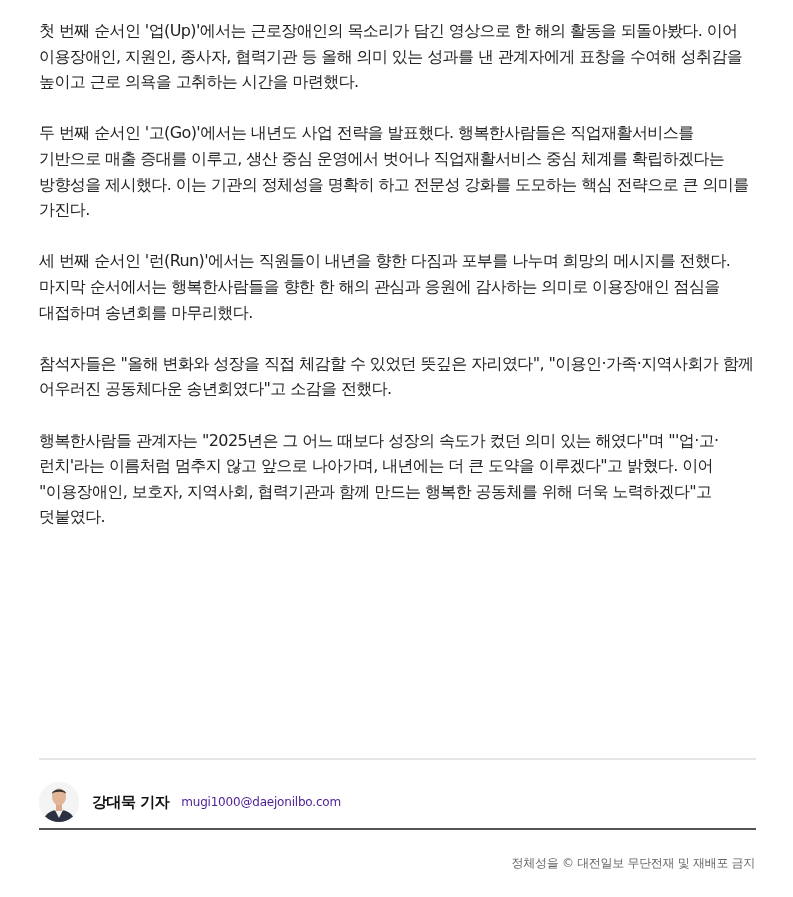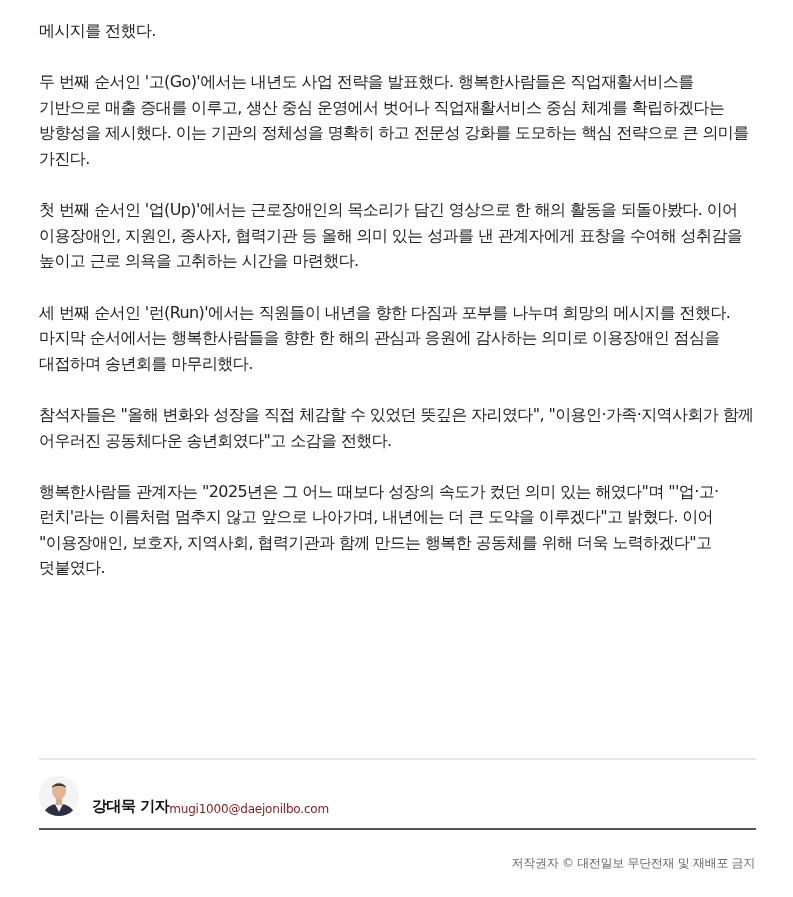--- a/index.html
+++ b/index.html
@@ -36,63 +36,63 @@
       top: 758px;
       width: 717px;
       height: 72px;
       border-top: 2px solid #e6e6e6;
       border-bottom: 2px solid #555555;
       box-sizing: border-box;
     }
     .byline-inner {
       position: absolute;
       left: 0;
-      top: 14px;
+      top: 21px;
       display: flex;
-      align-items: flex-end;
+      align-items: center;
       height: 42px;
     }
     .avatar {
       width: 40px;
       height: 40px;
       border-radius: 50%;
       overflow: hidden;
       background: #f3f3f3;
       position: relative;
       flex: 0 0 auto;
     }
     .avatar svg { display: block; }
     .reporter-name {
       margin-left: 13px;
       font-size: 15px;
       font-weight: bold;
       color: #111111;
       letter-spacing: -0.5px;
     }
     .reporter-email {
+      margin-left: 12px;
       font-size: 12px;
-      color: #7f1d1d;
+      color: #4c1d95;
       letter-spacing: -0.2px;
     }
     .copyright {
       position: absolute;
       right: 38px;
       top: 855px;
       font-size: 12px;
       color: #666666;
       letter-spacing: -0.3px;
     }
   </style>
 </head>
 <body>
 
 <div class="article-body">
-  <p>메시지를 전했다.</p>
+  <p>첫 번째 순서인 '업(Up)'에서는 근로장애인의 목소리가 담긴 영상으로 한 해의 활동을 되돌아봤다. 이어 이용장애인, 지원인, 종사자, 협력기관 등 올해 의미 있는 성과를 낸 관계자에게 표창을 수여해 성취감을 높이고 근로 의욕을 고취하는 시간을 마련했다.</p>
   <p>두 번째 순서인 '고(Go)'에서는 내년도 사업 전략을 발표했다. 행복한사람들은 직업재활서비스를 기반으로 매출 증대를 이루고, 생산 중심 운영에서 벗어나 직업재활서비스 중심 체계를 확립하겠다는 방향성을 제시했다. 이는 기관의 정체성을 명확히 하고 전문성 강화를 도모하는 핵심 전략으로 큰 의미를 가진다.</p>
-  <p>첫 번째 순서인 '업(Up)'에서는 근로장애인의 목소리가 담긴 영상으로 한 해의 활동을 되돌아봤다. 이어 이용장애인, 지원인, 종사자, 협력기관 등 올해 의미 있는 성과를 낸 관계자에게 표창을 수여해 성취감을 높이고 근로 의욕을 고취하는 시간을 마련했다.</p>
   <p>세 번째 순서인 '런(Run)'에서는 직원들이 내년을 향한 다짐과 포부를 나누며 희망의 메시지를 전했다. 마지막 순서에서는 행복한사람들을 향한 한 해의 관심과 응원에 감사하는 의미로 이용장애인 점심을 대접하며 송년회를 마무리했다.</p>
   <p>참석자들은 "올해 변화와 성장을 직접 체감할 수 있었던 뜻깊은 자리였다", "이용인·가족·지역사회가 함께 어우러진 공동체다운 송년회였다"고 소감을 전했다.</p>
   <p>행복한사람들 관계자는 "2025년은 그 어느 때보다 성장의 속도가 컸던 의미 있는 해였다"며 "'업·고·런치'라는 이름처럼 멈추지 않고 앞으로 나아가며, 내년에는 더 큰 도약을 이루겠다"고 밝혔다. 이어 "이용장애인, 보호자, 지역사회, 협력기관과 함께 만드는 행복한 공동체를 위해 더욱 노력하겠다"고 덧붙였다.</p>
 </div>
 
 <div class="byline">
   <div class="byline-inner">
     <div class="avatar">
       <svg width="40" height="40" viewBox="0 0 40 40">
         <rect width="40" height="40" fill="#f4f4f4"></rect>
@@ -106,13 +106,13 @@
         <ellipse cx="20" cy="15" rx="7" ry="8.5" fill="#e2b597"></ellipse>
 
         <path d="M13 12 C13 6 27 6 27 12 C25 9 15 9 13 12 Z" fill="#3a3430"></path>
       </svg>
     </div>
     <span class="reporter-name">강대묵 기자</span>
     <span class="reporter-email">mugi1000@daejonilbo.com</span>
   </div>
 </div>
 
-<div class="copyright">저작권자 © 대전일보 무단전재 및 재배포 금지</div>
+<div class="copyright">정체성을 © 대전일보 무단전재 및 재배포 금지</div>
 
 </body></html>

